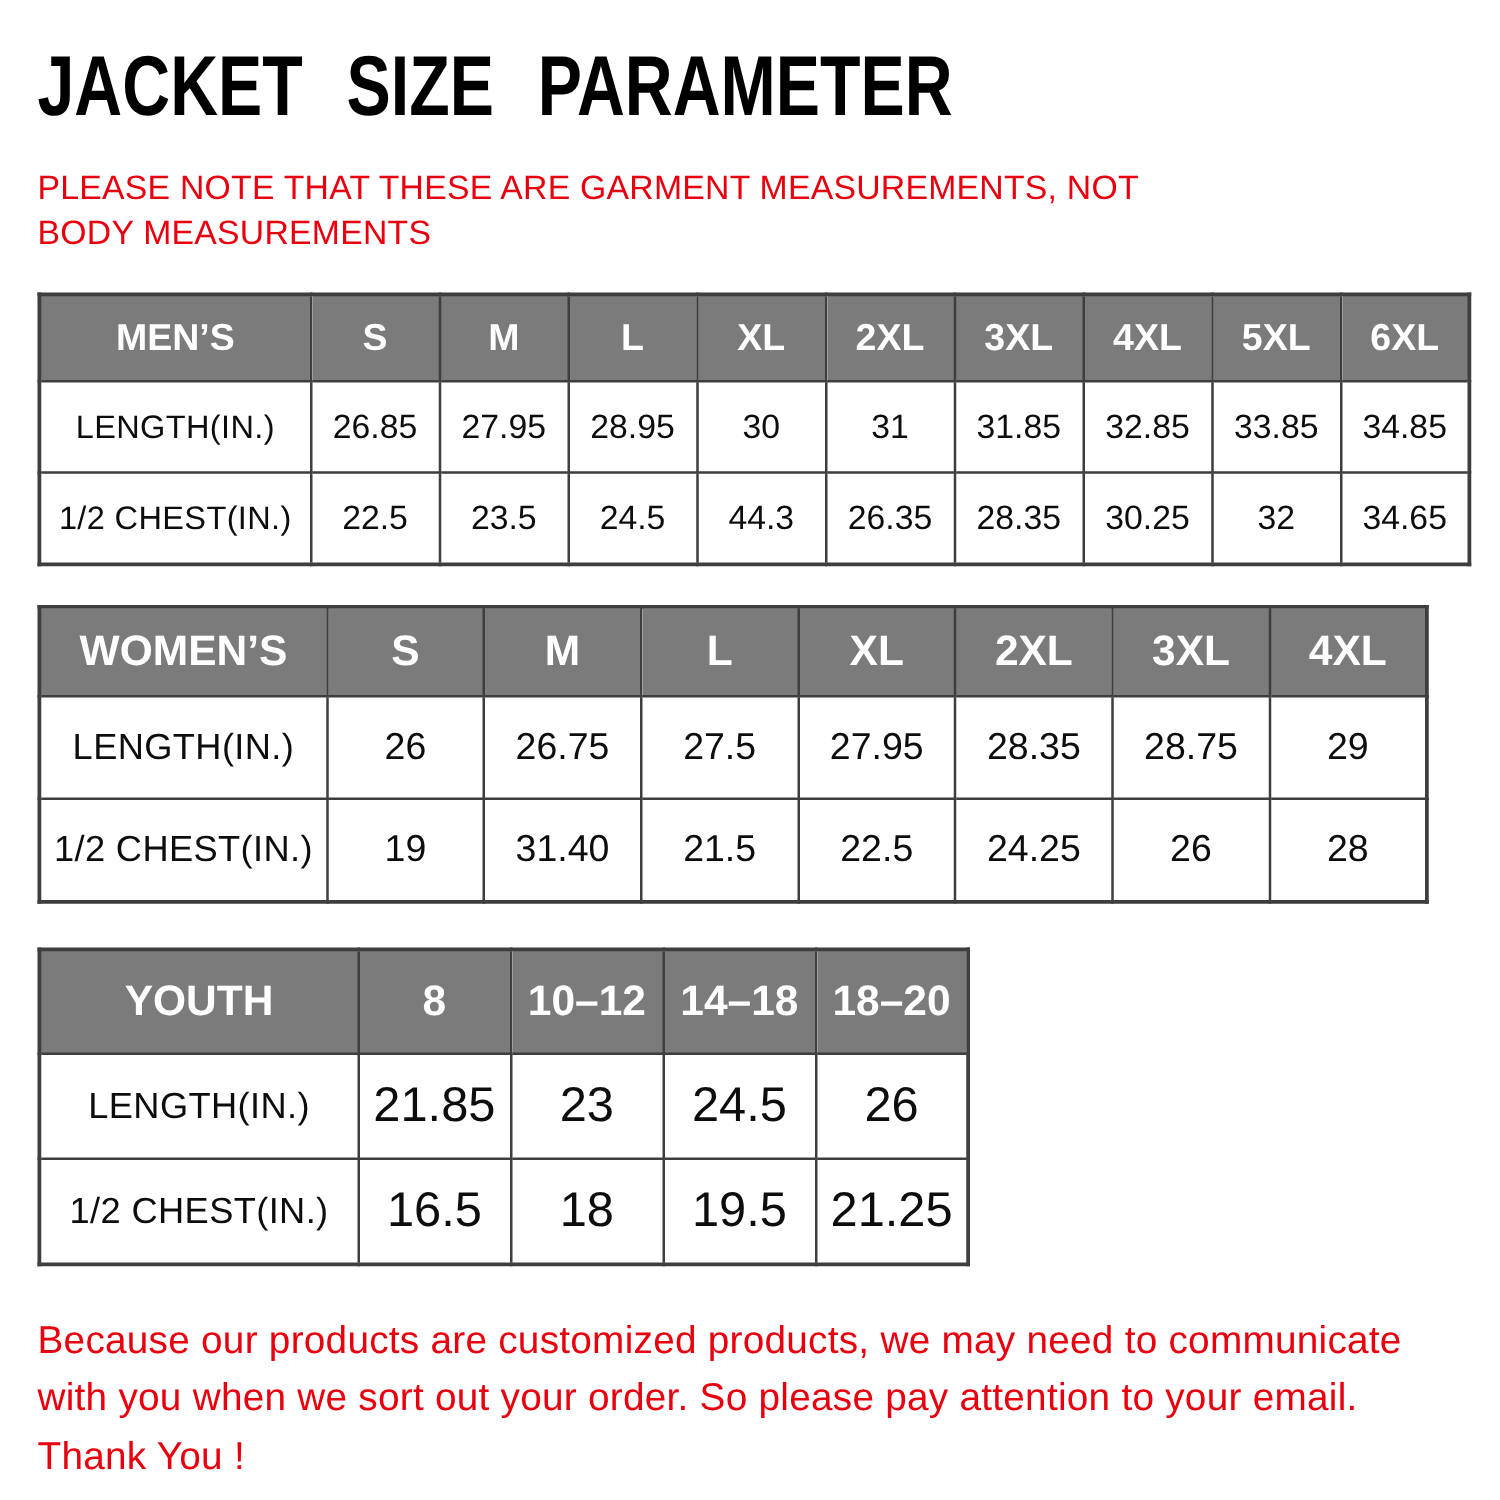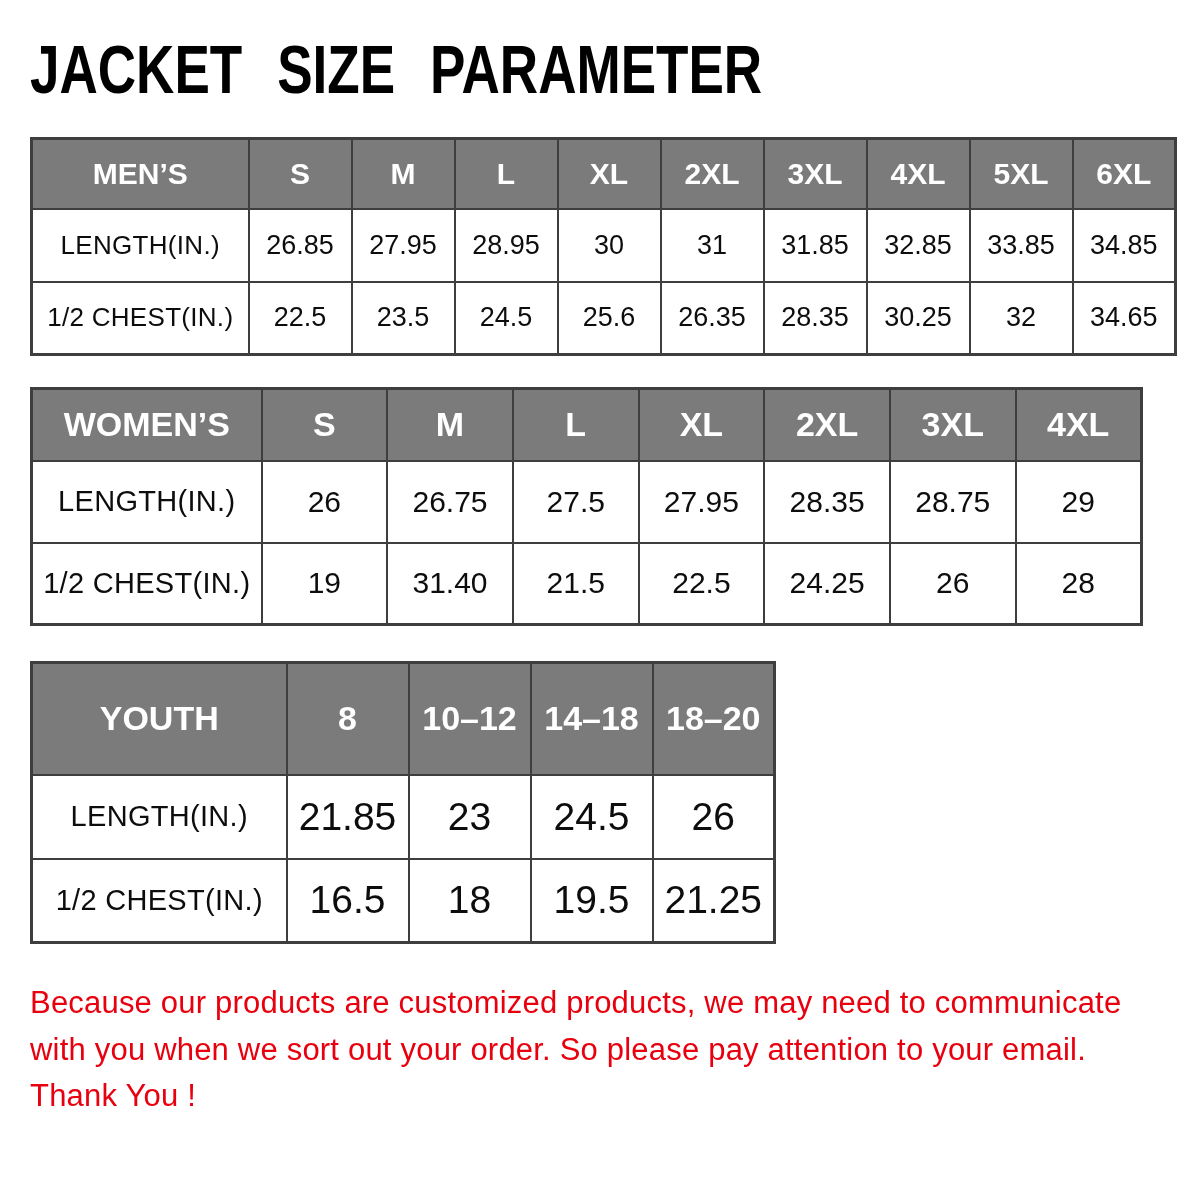--- a/index.html
+++ b/index.html
@@ -60,36 +60,37 @@
   table.womens col.c-label{width:230px;}
   table.womens col.c-size{width:125.7px;}
   table.womens thead th{height:72px;font-size:34px;}
   table.womens tbody td{height:82px;font-size:30px;}
   table.womens td.label{font-size:29px;}
 
   
   table.youth{width:743px;margin-top:35px;}
   table.youth col.c-label{width:255px;}
   table.youth col.c-size{width:122px;}
-  table.youth thead th{height:112px;font-size:34px;}
+  table.youth thead th{height:84px;font-size:34px;}
   table.youth tbody td{height:84px;font-size:39px;}
   table.youth td.label{font-size:29px;}
 
   .footer-notice{
     margin:36px 0 0 0;max-width:1150px;
     color:var(--red);font-size:31px;line-height:1.5;letter-spacing:.2px;
   }
 </style>
 </head>
 <body>
 
 <div class="page">
 
   <h1 class="title">JACKET SIZE PARAMETER</h1>
 
+  <p class="note">PLEASE NOTE THAT THESE ARE GARMENT MEASUREMENTS, NOT BODY MEASUREMENTS</p>
 
   <table class="size-table mens">
     <colgroup>
       <col class="c-label">
         <col class="c-size">
         <col class="c-size">
         <col class="c-size">
         <col class="c-size">
       <col class="c-size">
         <col class="c-size">
@@ -122,21 +123,21 @@
         <td>31.85</td>
         <td>32.85</td>
         <td>33.85</td>
         <td>34.85</td>
       </tr>
       <tr>
         <td class="label">1/2 CHEST(IN.)</td>
         <td>22.5</td>
         <td>23.5</td>
         <td>24.5</td>
-        <td>25.6</td>
+        <td>44.3</td>
         <td>26.35</td>
         <td>28.35</td>
         <td>30.25</td>
         <td>32</td>
         <td>34.65</td>
       </tr>
     </tbody>
   </table>
 
   <table class="size-table womens">

